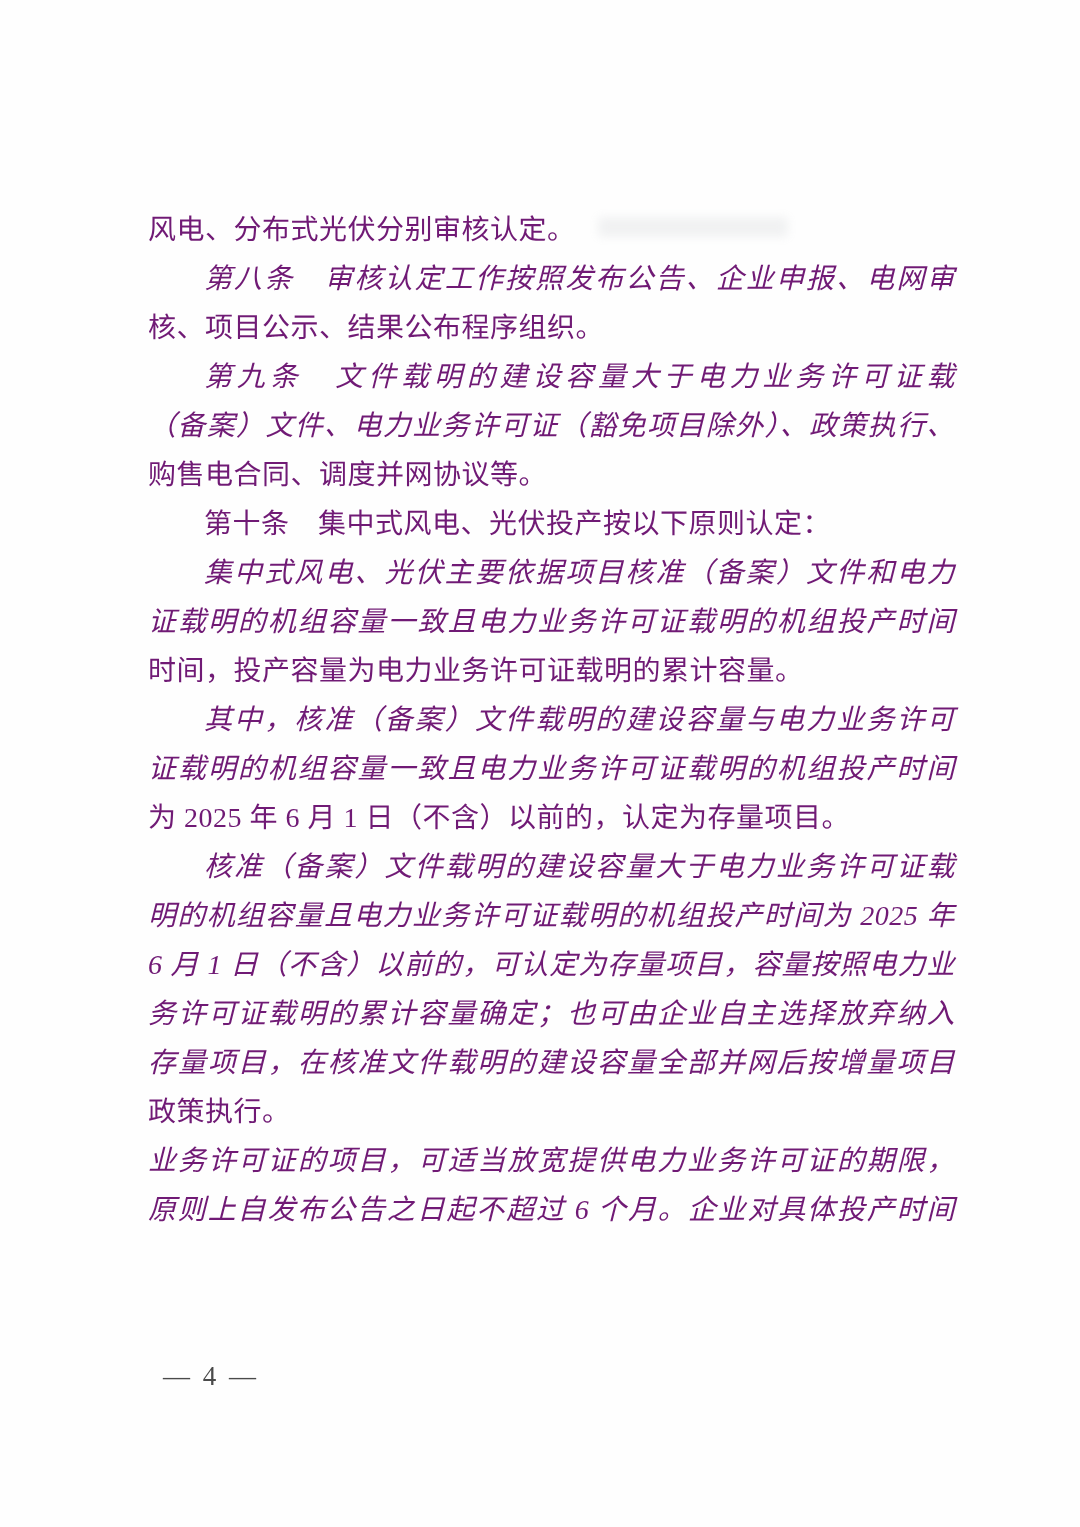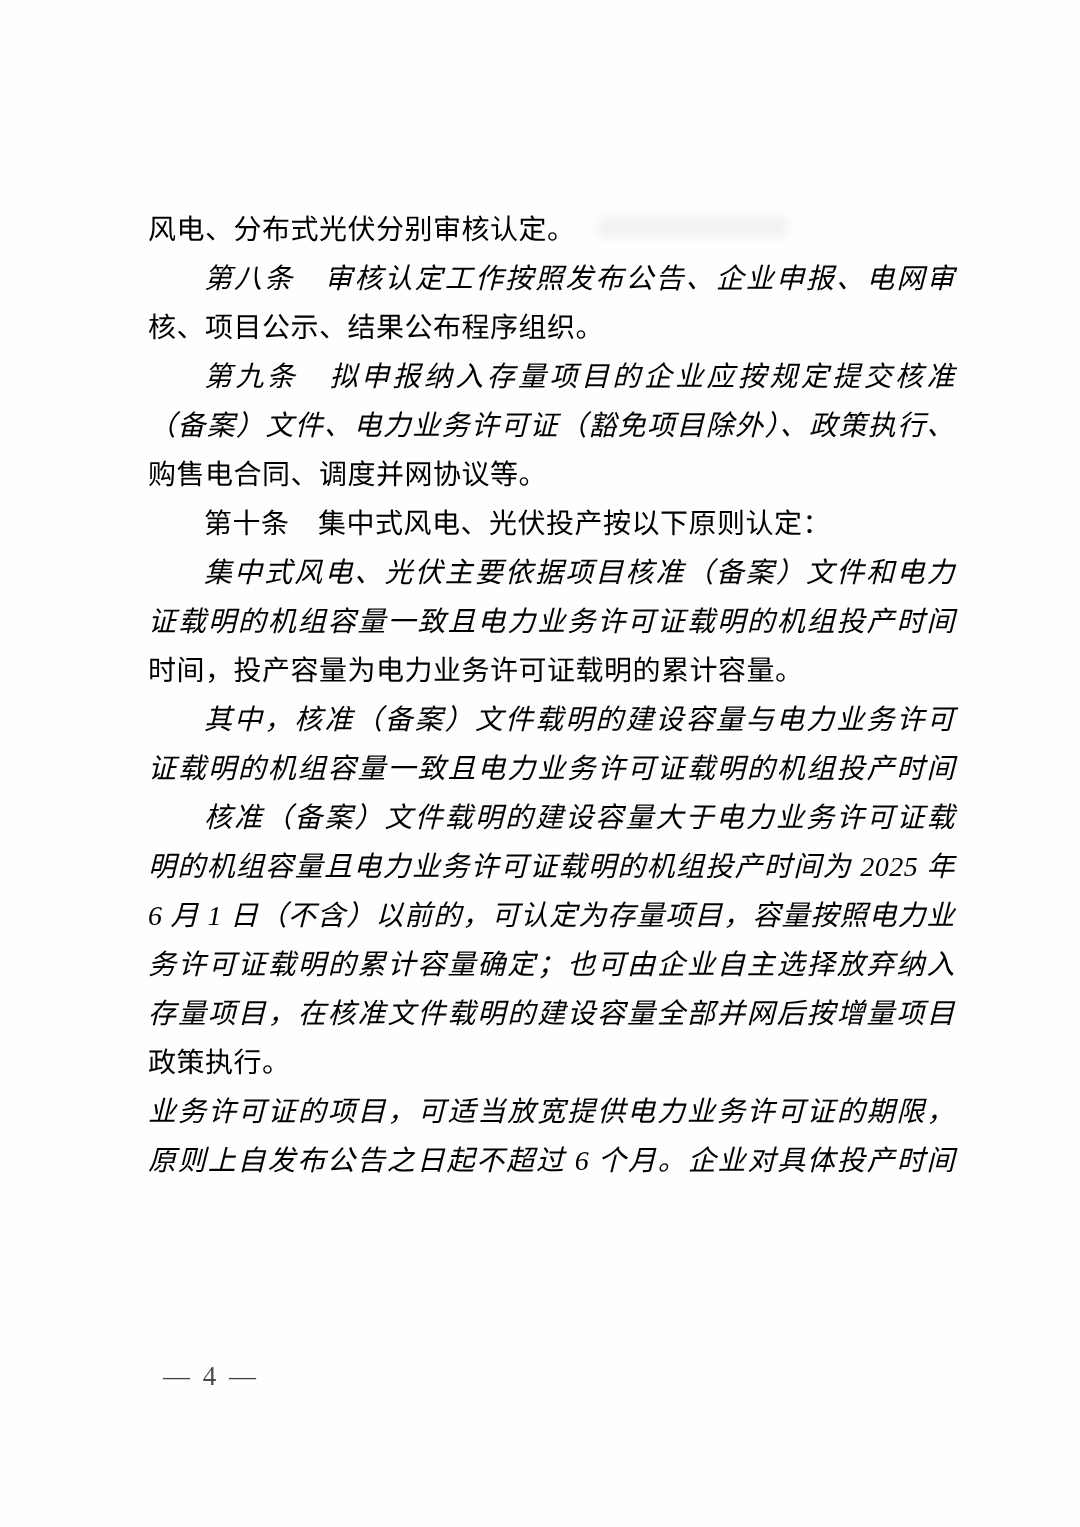--- a/index.html
+++ b/index.html
@@ -29,21 +29,21 @@
     background: #9aa0a6;
     opacity: 0.13;
     filter: blur(5px);
     border-radius: 4px;
   }
   .doc-body {
     position: absolute;
     left: 148px;
     top: 205px;
     width: 807px;
-    color: #000000;
+    color: #701a75;
     font-size: 28px;
     letter-spacing: 0.5px;
   }
   .line {
     height: 49px;
     line-height: 49px;
     text-align: left;
   }
   .line.indent {
     text-indent: 2em;
@@ -68,29 +68,30 @@
 </style>
 </head>
 <body>
 
 <div class="page">
   <div class="scan-smudge"></div>
   <main class="doc-body">
       <div class="line">风电、分布式光伏分别审核认定。</div>
       <div class="line indent fill">第八条　审核认定工作按照发布公告、企业申报、电网审</div>
       <div class="line">核、项目公示、结果公布程序组织。</div>
-      <div class="line indent fill">第九条　拟申报纳入存量项目的企业应按规定提交核准</div>
+      <div class="line indent fill">第九条　文件载明的建设容量大于电力业务许可证载</div>
       <div class="line fill">（备案）文件、电力业务许可证（豁免项目除外）、政策执行、</div>
       <div class="line">购售电合同、调度并网协议等。</div>
       <div class="line indent">第十条　集中式风电、光伏投产按以下原则认定：</div>
       <div class="line indent fill">集中式风电、光伏主要依据项目核准（备案）文件和电力</div>
       <div class="line fill">证载明的机组容量一致且电力业务许可证载明的机组投产时间</div>
       <div class="line">时间，投产容量为电力业务许可证载明的累计容量。</div>
       <div class="line indent fill">其中，核准（备案）文件载明的建设容量与电力业务许可</div>
       <div class="line fill">证载明的机组容量一致且电力业务许可证载明的机组投产时间</div>
+      <div class="line">为 2025 年 6 月 1 日（不含）以前的，认定为存量项目。</div>
       <div class="line indent fill">核准（备案）文件载明的建设容量大于电力业务许可证载</div>
       <div class="line fill">明的机组容量且电力业务许可证载明的机组投产时间为 2025 年</div>
       <div class="line fill">6 月 1 日（不含）以前的，可认定为存量项目，容量按照电力业</div>
       <div class="line fill">务许可证载明的累计容量确定；也可由企业自主选择放弃纳入</div>
       <div class="line fill">存量项目，在核准文件载明的建设容量全部并网后按增量项目</div>
       <div class="line">政策执行。</div>
       <div class="line fill">业务许可证的项目，可适当放宽提供电力业务许可证的期限，</div>
       <div class="line fill">原则上自发布公告之日起不超过 6 个月。企业对具体投产时间</div>
     </main>
   <div class="footer">— 4 —</div>

